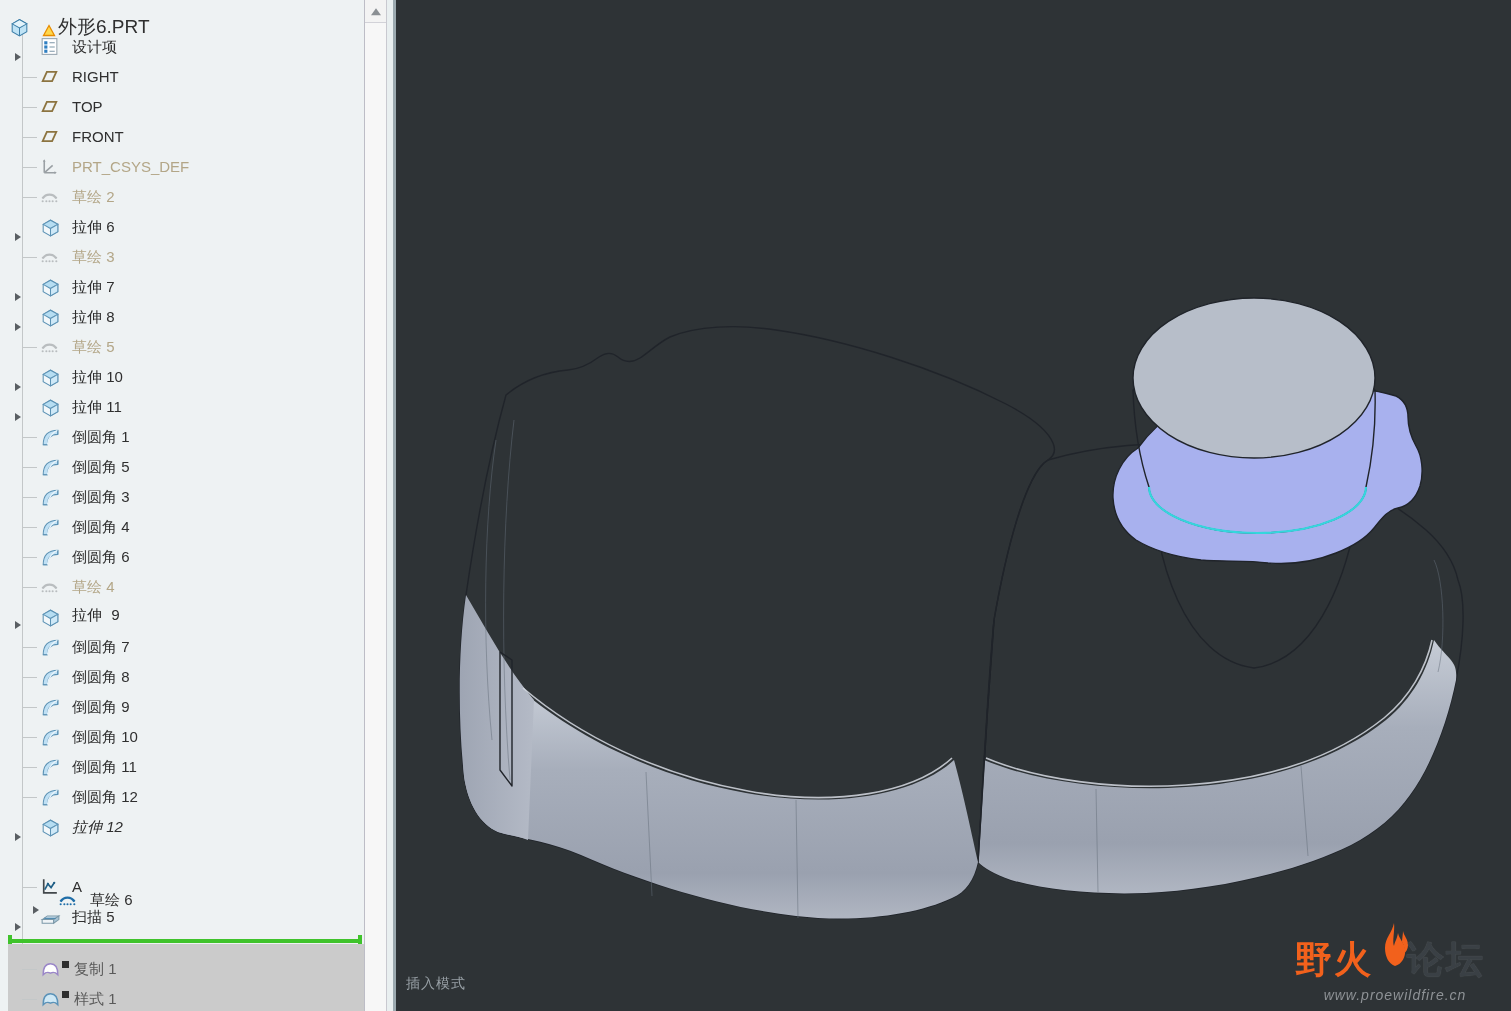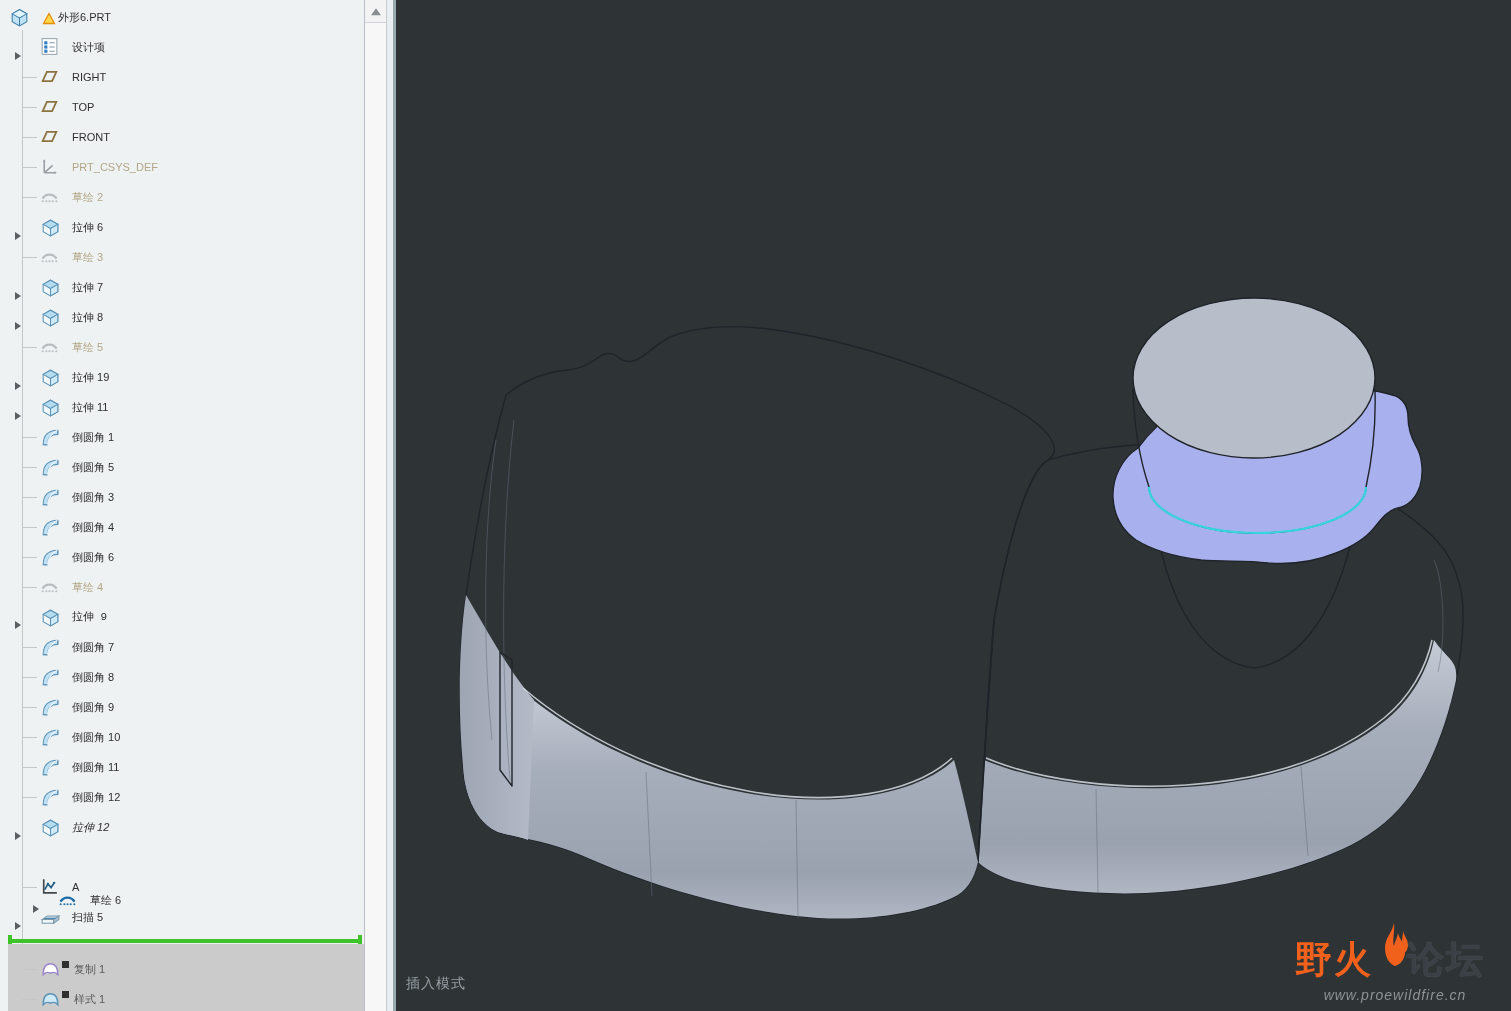--- a/index.html
+++ b/index.html
@@ -3,32 +3,32 @@
 <meta charset="utf-8">
 <style>
   html,body{margin:0;padding:0;background:#2e3336;}
   *{box-sizing:border-box;}
   body{font-family:"Liberation Sans", sans-serif;}
   #app{position:relative;width:1511px;height:1011px;overflow:hidden;display:flex;background:var(--tree-bg,#eef2f3);}
 
   
   .tree-panel{position:relative;width:364px;height:100%;background:var(--tree-bg,#eef2f3);overflow:hidden;flex:none;}
   .trunk{position:absolute;left:22px;top:30px;bottom:0;width:0;border-left:1px solid #c3c7c8;}
-  .tree-row{position:absolute;left:0;width:100%;height:30px;line-height:30px;font-size:11px;color:var(--tree-text,#2f2f2f);white-space:nowrap;}
+  .tree-row{position:absolute;left:0;width:100%;height:30px;line-height:30px;font-size:15px;color:var(--tree-text,#2f2f2f);white-space:nowrap;}
   .tree-row .stub{position:absolute;left:22px;top:15px;width:15px;border-top:1px solid #c3c7c8;display:none;}
   .tree-row.no-arrow .stub{display:block;}
   .tree-row .arrow{position:absolute;left:14px;top:10px;display:none;}
   .tree-row.has-arrow .arrow{display:block;}
   .tree-row .icon{position:absolute;left:39px;top:4px;width:22px;height:22px;}
   .tree-row .label{position:absolute;left:72px;top:0;}
   .tree-row.grayed .label{color:var(--tree-grayed,#b3a687);}
   .tree-row .marker{display:none;position:absolute;left:62px;top:7px;width:7px;height:7px;background:#2f2f2f;}
   .tree-row.marked .marker{display:block;}
   .tree-row.marked .label{left:74px;color:#5a5a5a;}
-  .root-row{position:absolute;left:0;top:2px;width:100%;height:30px;line-height:30px;font-size:11px;color:var(--tree-text,#2f2f2f);}
+  .root-row{position:absolute;left:0;top:12px;width:100%;height:30px;line-height:30px;font-size:19px;color:var(--tree-text,#2f2f2f);}
   .root-row .icon{position:absolute;left:8px;top:4px;}
   .root-row .warn{position:absolute;left:42px;top:4px;}
   .root-row .label{position:absolute;left:58px;top:0;}
   .insert-bg{position:absolute;left:8px;right:0;top:944px;bottom:0;background:var(--insert-bg,#cbcbcb);}
   .insert-line{position:absolute;left:8px;right:2px;top:939px;height:4px;background:var(--green,#3fc32b);}
   .insert-line:before,.insert-line:after{content:"";position:absolute;top:-4px;width:4px;height:12px;background:var(--green,#3fc32b);}
   .insert-line:before{left:0;}
   .insert-line:after{right:0;}
 
   
@@ -238,21 +238,21 @@
       <svg width="8" height="10" viewBox="0 0 8 10">
               <path d="M1 1 L7 5 L1 9 Z" fill="#5a5f63"></path>
             </svg>
     </span>
     <span class="icon"><svg width="23" height="23" viewBox="0 0 22 22">
               <path d="M4 8 L11 4 L18 8 L18 15 L11 19 L4 15 Z" fill="#f2f7fa" stroke="#5d93b5"></path>
               <path d="M4 8 L11 4 L18 8 L11 12 Z" fill="#b5ddf2" stroke="#5d93b5"></path>
               <path d="M18 8 L18 15 L11 19 L11 12 Z" fill="#cfe9f7" stroke="#5d93b5"></path>
             </svg></span>
 
-    <span class="label">拉伸 19</span>
+    <span class="label">拉伸 10</span>
   </div>
         <div class="tree-row has-arrow" style="top: 392px;">
 
     <span class="arrow">
       <svg width="8" height="10" viewBox="0 0 8 10">
               <path d="M1 1 L7 5 L1 9 Z" fill="#5a5f63"></path>
             </svg>
     </span>
     <span class="icon"><svg width="23" height="23" viewBox="0 0 22 22">
               <path d="M4 8 L11 4 L18 8 L18 15 L11 19 L4 15 Z" fill="#f2f7fa" stroke="#5d93b5"></path>

